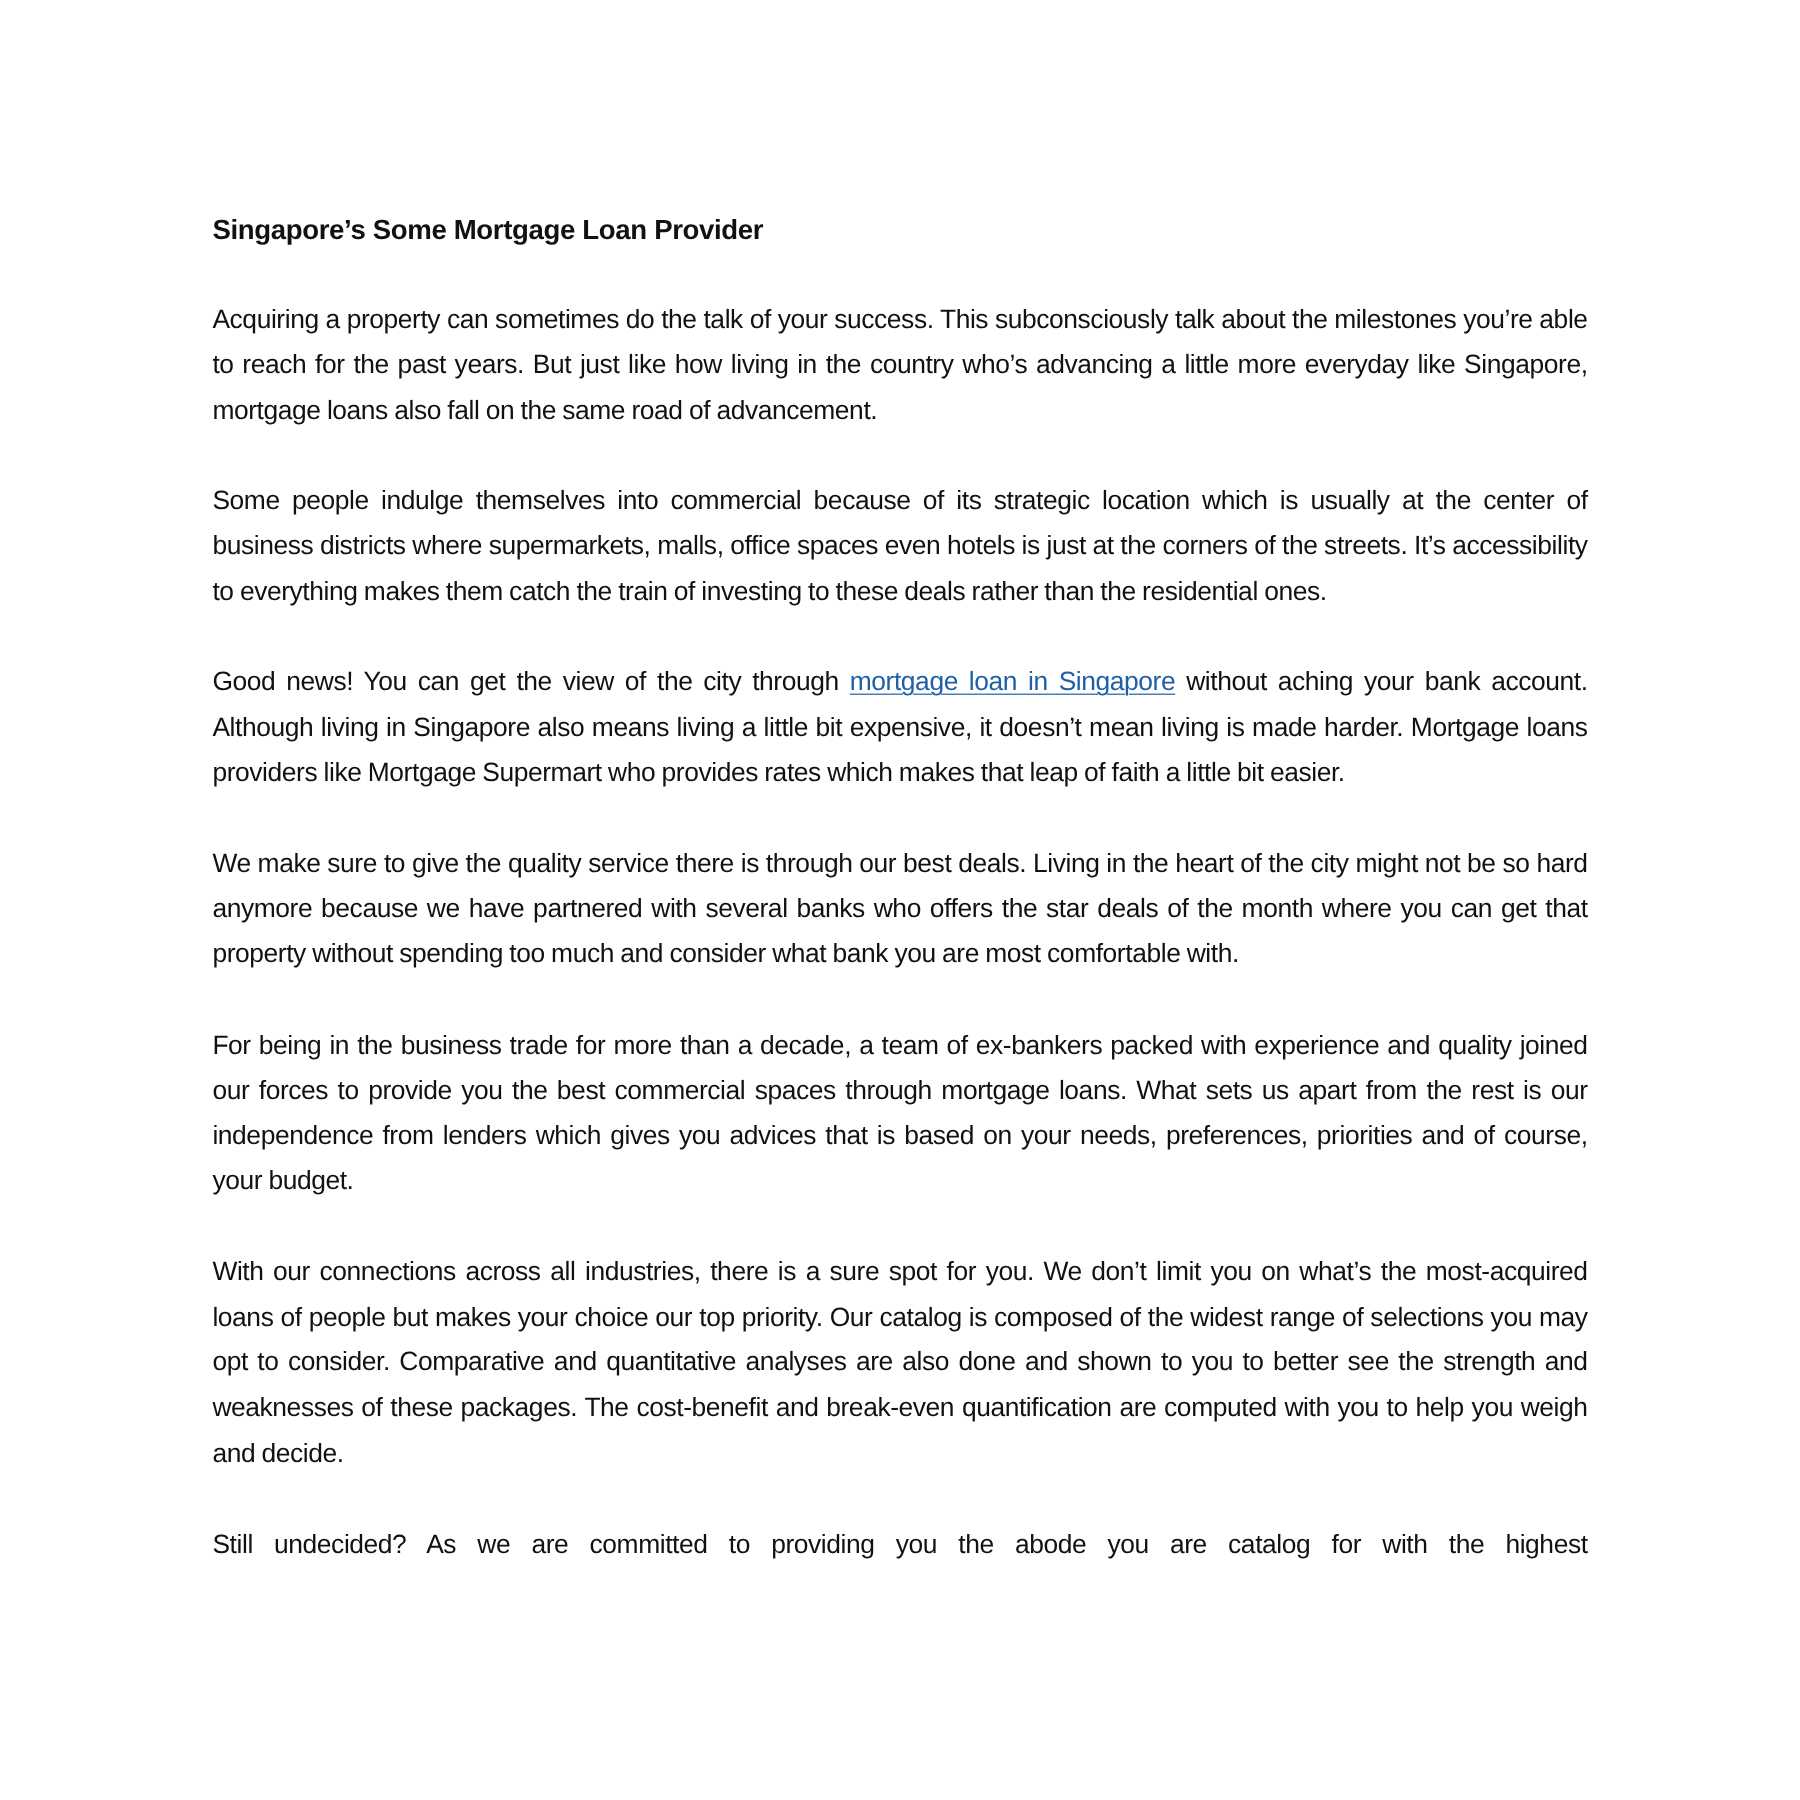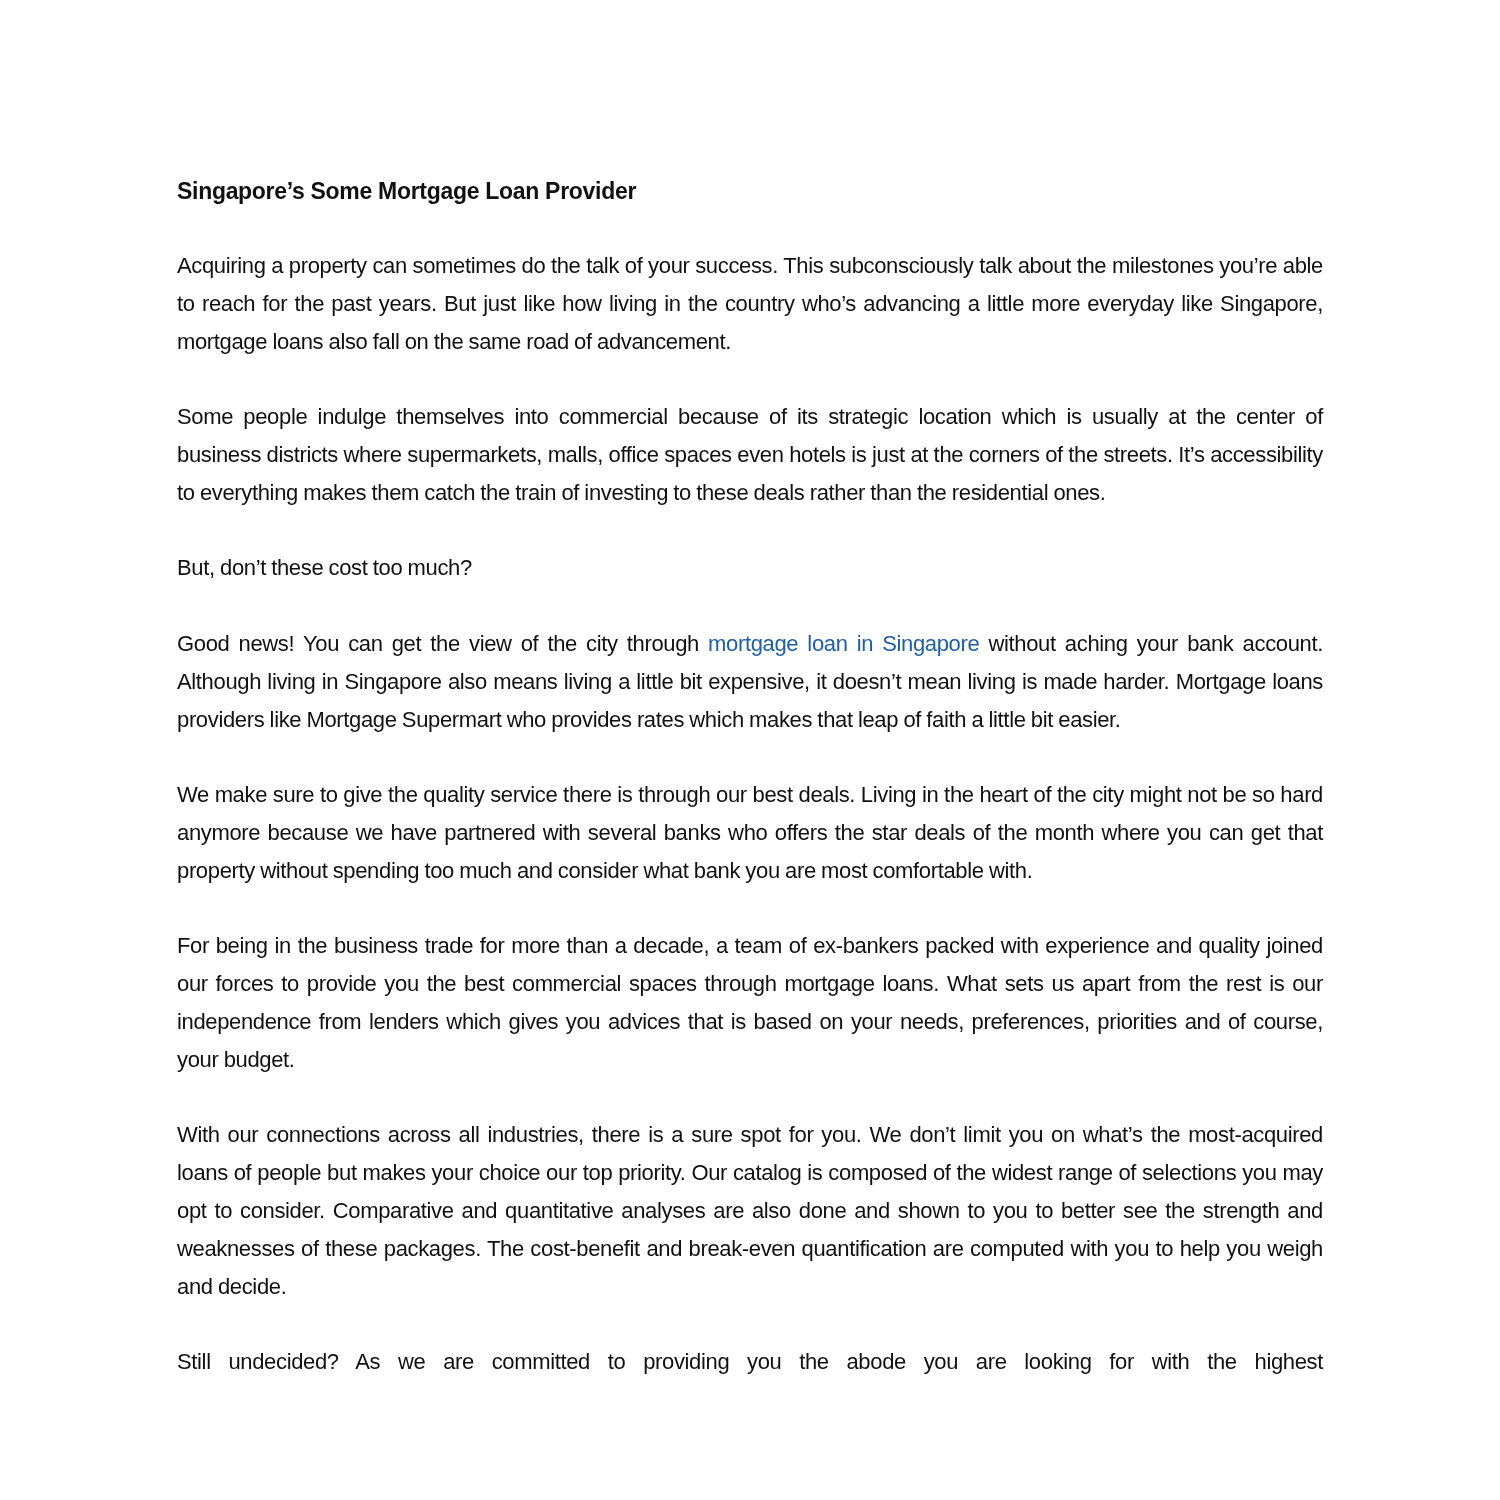--- a/index.html
+++ b/index.html
@@ -31,40 +31,40 @@
     .para {
       font-size: 22px;
       line-height: 37.8px;
       text-align: justify;
       margin: 0 0 37.8px 0;
       letter-spacing: -0.35px;
       word-spacing: -0.5px;
     }
     .link {
       color: #1f5fa8;
+      text-decoration: underline;
       text-decoration-thickness: 1px;
       text-underline-offset: 3px;
       cursor: pointer;
       margin-top: 12px;
     }
   </style>
 </head>
 <body>
 
 <div class="page">
   <div class="title">Singapore’s Some Mortgage Loan Provider</div>
 
   <p class="para">Acquiring a property can sometimes do the talk of your success. This subconsciously talk about the milestones you’re able to reach for the past years. But just like how living in the country who’s advancing a little more everyday like Singapore, mortgage loans also fall on the same road of advancement.</p>
 
   <p class="para">Some people indulge themselves into commercial because of its strategic location which is usually at the center of business districts where supermarkets, malls, office spaces even hotels is just at the corners of the streets. It’s accessibility to everything makes them catch the train of investing to these deals rather than the residential ones.</p>
 
-  <p class="para">But, don’t these cost too much?</p>
 
   <p class="para"><span>Good news! You can get the view of the city through </span><a class="link">mortgage loan in Singapore</a><span> without aching your bank account. Although living in Singapore also means living a little bit expensive, it doesn’t mean living is made harder. Mortgage loans providers like Mortgage Supermart who provides rates which makes that leap of faith a little bit easier.</span></p>
 
   <p class="para">We make sure to give the quality service there is through our best deals. Living in the heart of the city might not be so hard anymore because we have partnered with several banks who offers the star deals of the month where you can get that property without spending too much and consider what bank you are most comfortable with.</p>
 
   <p class="para">For being in the business trade for more than a decade, a team of ex-bankers packed with experience and quality joined our forces to provide you the best commercial spaces through mortgage loans. What sets us apart from the rest is our independence from lenders which gives you advices that is based on your needs, preferences, priorities and of course, your budget.</p>
 
   <p class="para">With our connections across all industries, there is a sure spot for you. We don’t limit you on what’s the most-acquired loans of people but makes your choice our top priority. Our catalog is composed of the widest range of selections you may opt to consider. Comparative and quantitative analyses are also done and shown to you to better see the strength and weaknesses of these packages. The cost-benefit and break-even quantification are computed with you to help you weigh and decide.</p>
 
-  <p class="para" style="text-align-last: justify;">Still undecided? As we are committed to providing you the abode you are looking for with the highest</p>
+  <p class="para" style="text-align-last: justify;">Still undecided? As we are committed to providing you the abode you are catalog for with the highest</p>
 </div>
 
 </body></html>

